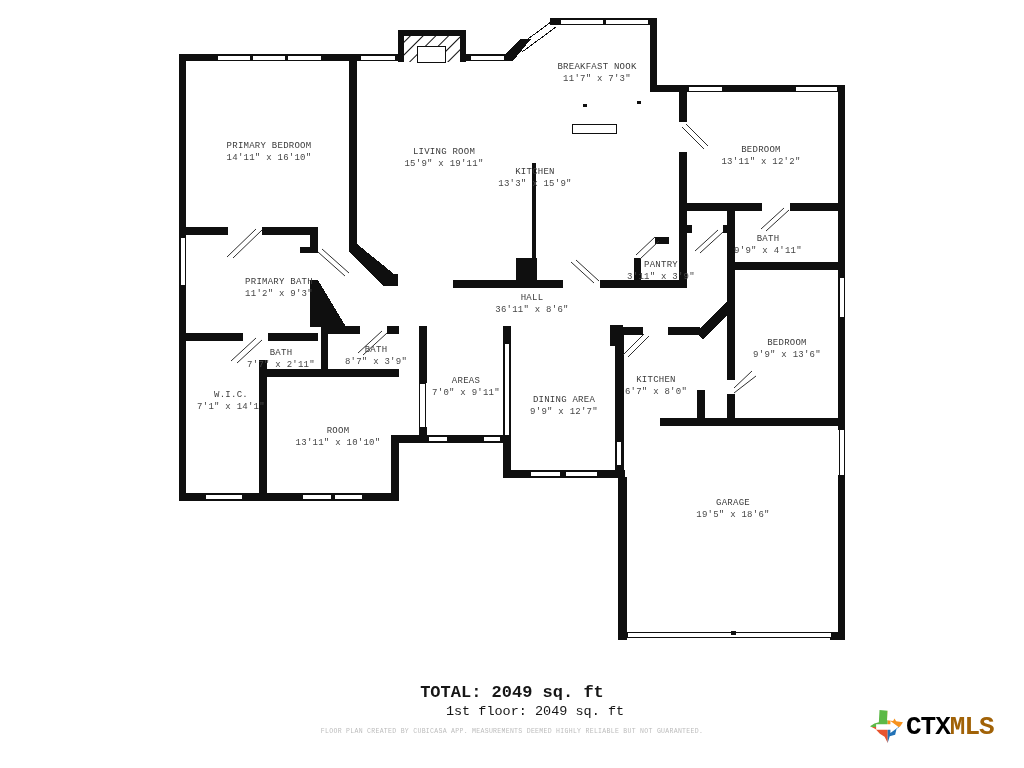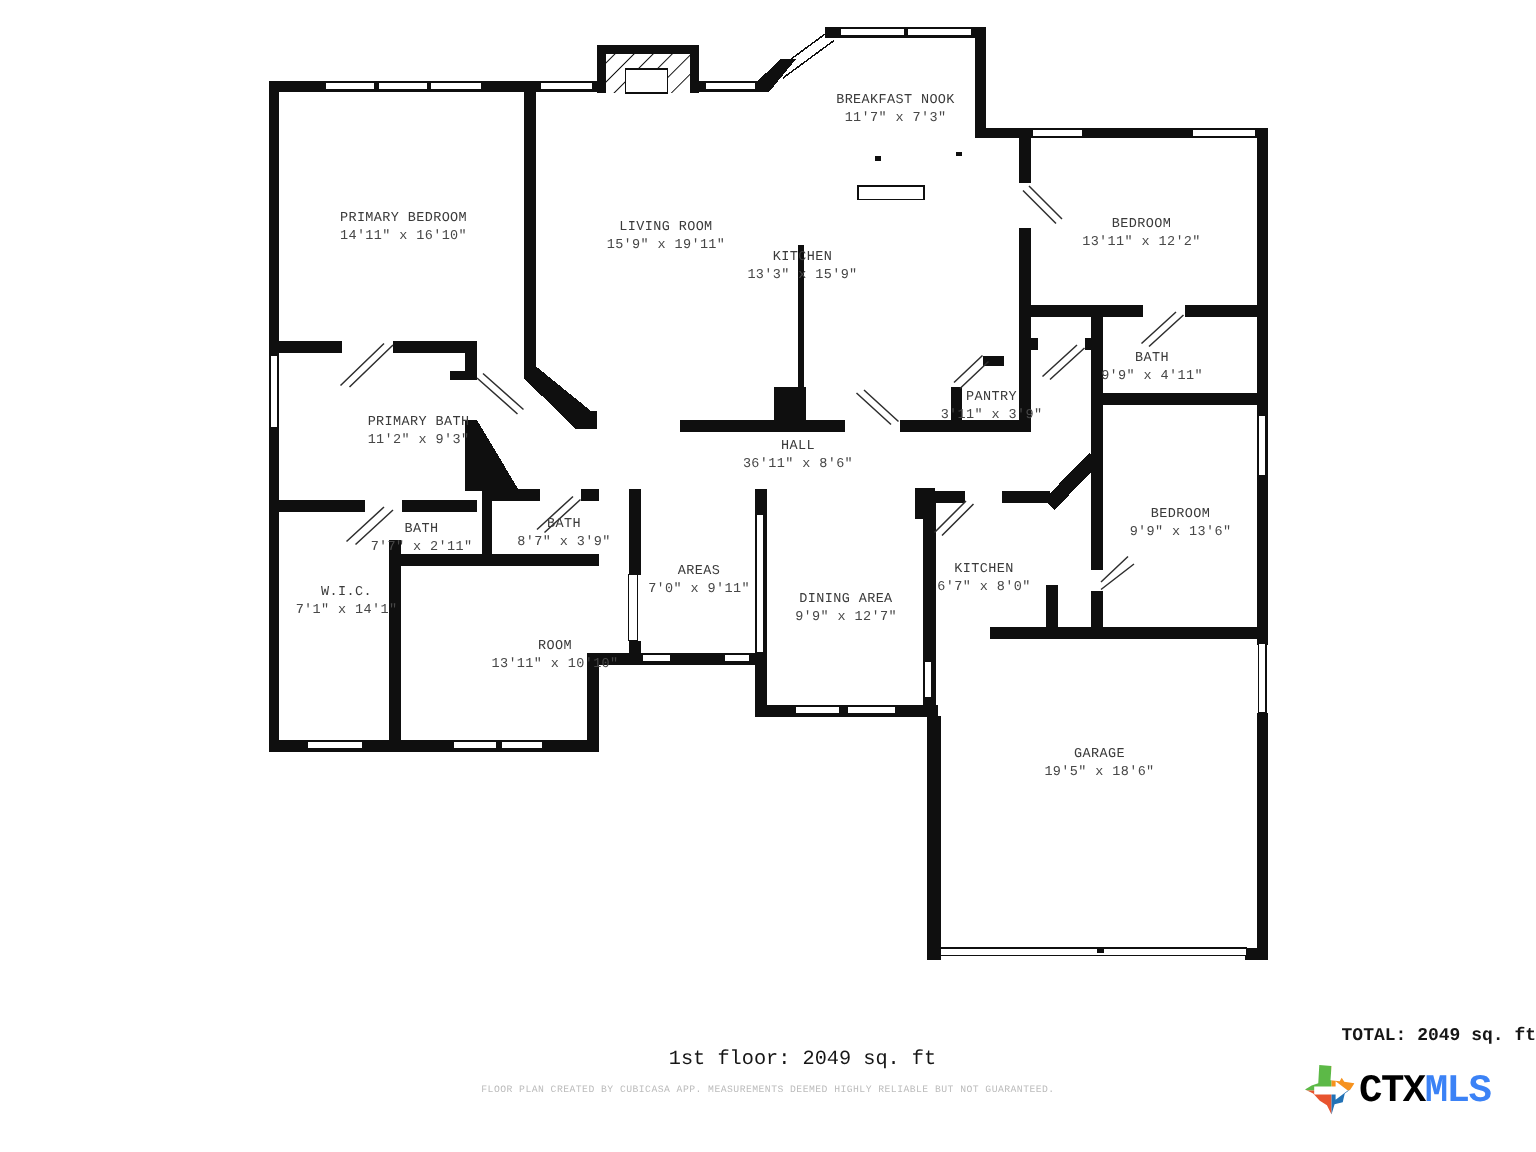--- a/index.html
+++ b/index.html
@@ -4,21 +4,21 @@
 <style>
   html,body{margin:0;padding:0;background:#fff;}
   .stage{position:relative;width:1024px;height:768px;background:#ffffff;overflow:hidden;
          font-family:Liberation Mono, monospace;}
   .plan-svg{position:absolute;left:0;top:0;z-index:1;}
   .labels-layer{position:absolute;left:0;top:0;width:1024px;height:768px;z-index:2;pointer-events:none;}
   .room-label{position:absolute;transform:translate(-50%,-50%);text-align:center;
               font-size:9px;color:#3b3b3b;line-height:11.5px;white-space:nowrap;letter-spacing:.25px;}
   .room-dims{color:#474747;}
   .summary{position:absolute;left:0;right:0;top:683px;text-align:center;color:#161616;z-index:3;}
-  .summary-total{font-size:12px;font-weight:700;text-align:right;}
+  .summary-total{font-size:17px;font-weight:700;}
   .summary-floor{font-size:13.5px;margin-top:2px;margin-left:46px;}
   .summary-excluded{font-size:13.5px;margin-top:2px;}
   .summary-disclaimer{font-size:6.5px;color:#bcbcbc;margin-top:9px;letter-spacing:.3px;}
   .logo{position:absolute;left:870px;top:708px;display:flex;align-items:center;z-index:3;}
   .logo-text{font-size:26px;font-weight:700;letter-spacing:-1px;margin-left:2px;}
 </style>
 </head>
 <body>
 
 <div class="stage">
@@ -213,21 +213,21 @@
         <div class="room-dims">7'0" x 9'11"</div>
       </div>
       <div class="room-label" style="left: 231px; top: 401px;">
         <div class="room-name">W.I.C.</div>
         <div class="room-dims">7'1" x 14'1"</div>
       </div>
       <div class="room-label" style="left: 564px; top: 406px; text-align: center;">
         <div class="room-name">DINING AREA</div>
         <div class="room-dims">9'9" x 12'7"</div>
       </div>
-      <div class="room-label" style="left: 338px; top: 437px; margin-left: 32px;">
+      <div class="room-label" style="left: 338px; top: 437px;">
         <div class="room-name">ROOM</div>
         <div class="room-dims">13'11" x 10'10"</div>
       </div>
       <div class="room-label" style="left: 733px; top: 509px;">
         <div class="room-name">GARAGE</div>
         <div class="room-dims">19'5" x 18'6"</div>
       </div>
     </div>
 
   <div class="summary">
@@ -244,16 +244,16 @@
         </clipPath>
       </defs>
       <g clip-path="url(#texasClip)">
         <rect x="0" y="0" width="52" height="50" fill="#5CB947"></rect>
         <rect x="52" y="0" width="48" height="50" fill="#F6921E"></rect>
         <rect x="0" y="50" width="52" height="50" fill="#E8542F"></rect>
         <rect x="52" y="50" width="48" height="50" fill="#2272B6"></rect>
         <polygon points="18,42 60,42 60,32 84,50 60,68 60,58 18,58" fill="#ffffff"></polygon>
       </g>
     </svg>
-    <div class="logo-text"><span style="color: #000000;">CTX</span><span style="color: #3b82f6;">MLS</span></div>
+    <div class="logo-text"><span style="color: #000000;">CTX</span><span style="color: #a16207;">MLS</span></div>
   </div>
 
 </div>
 
 </body></html>

